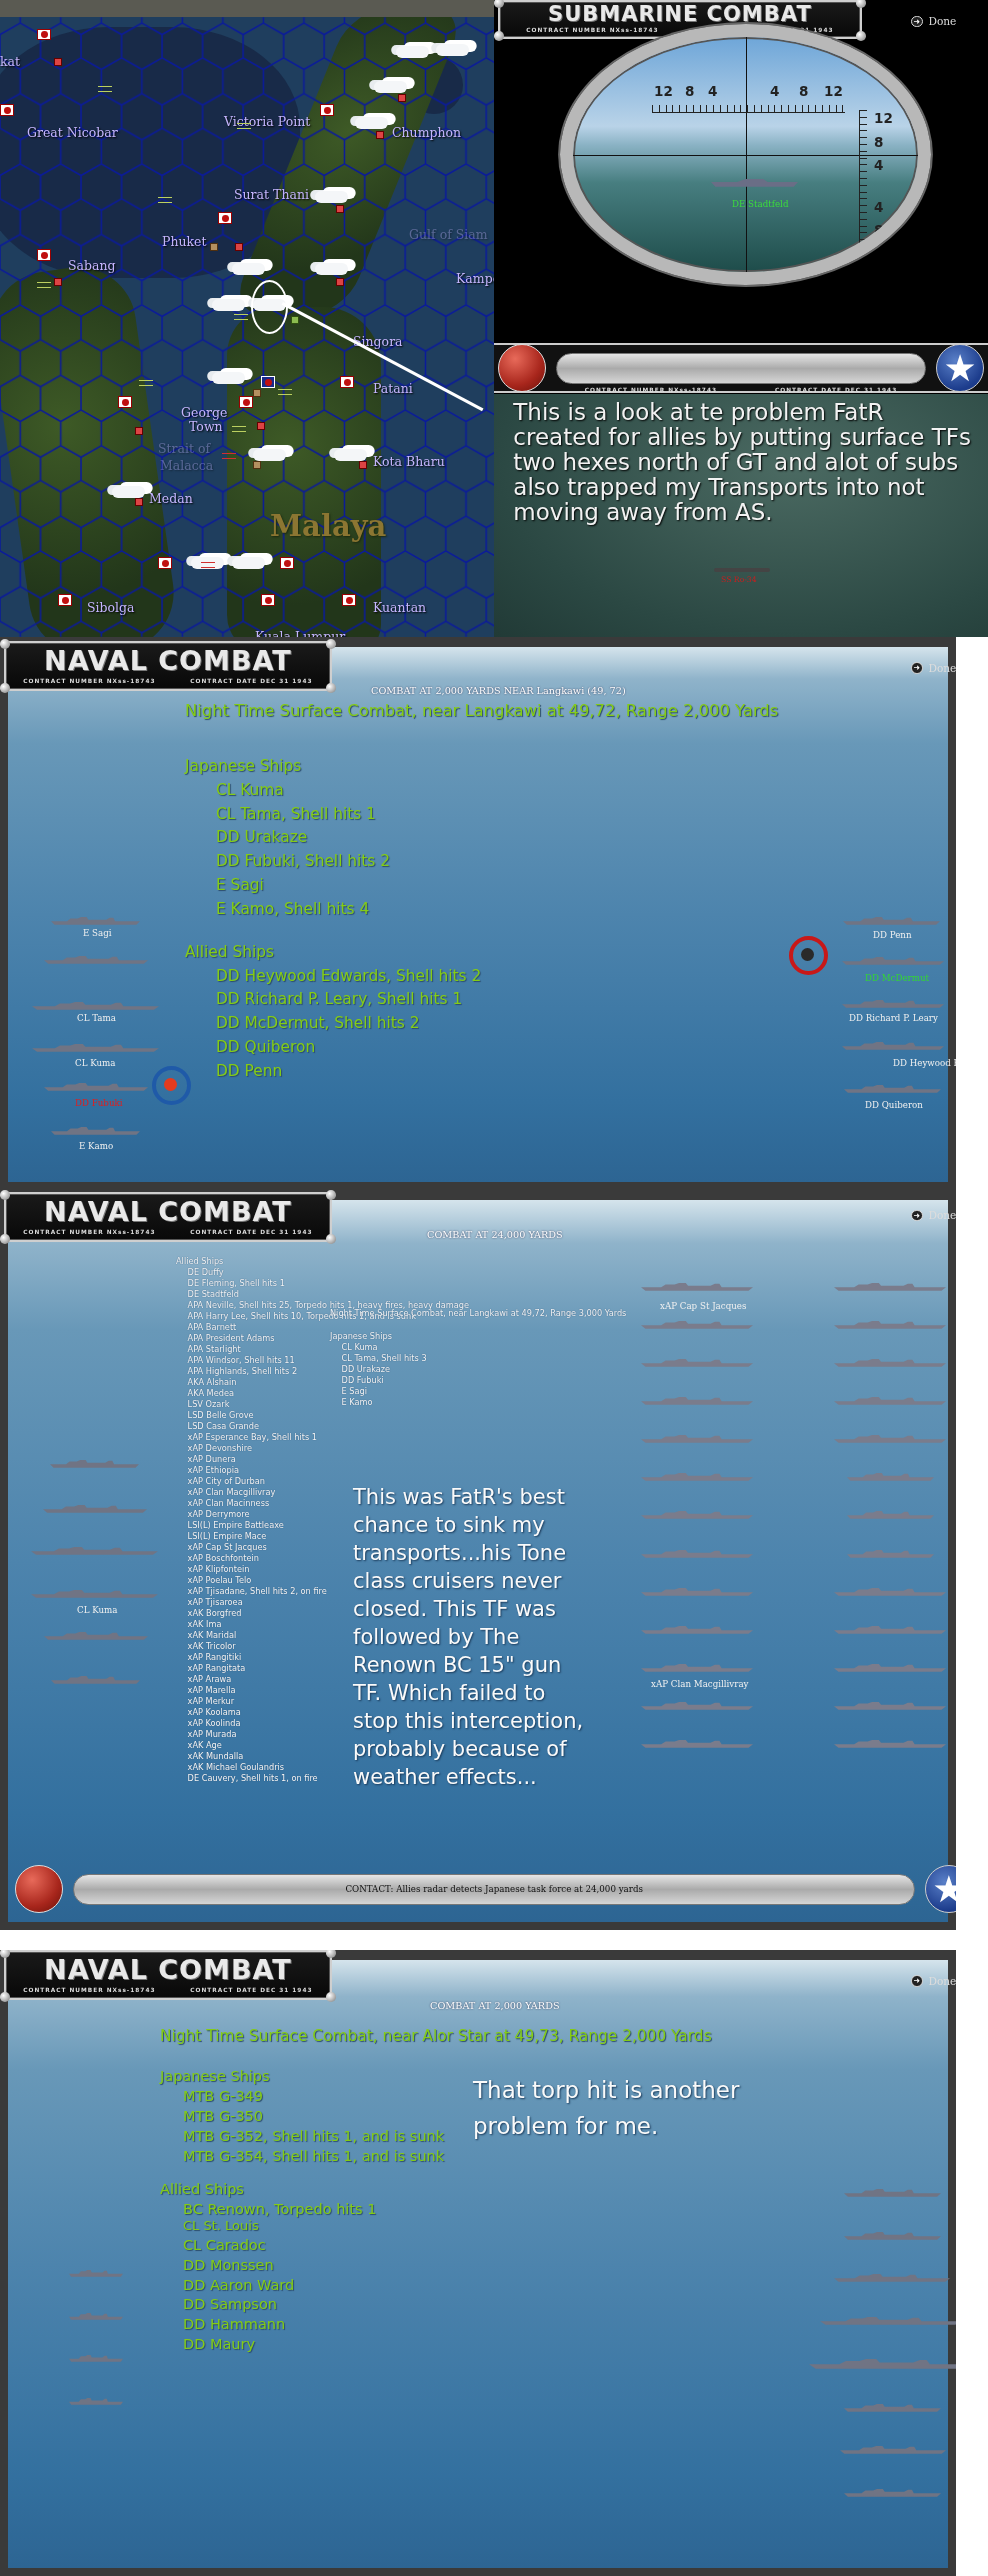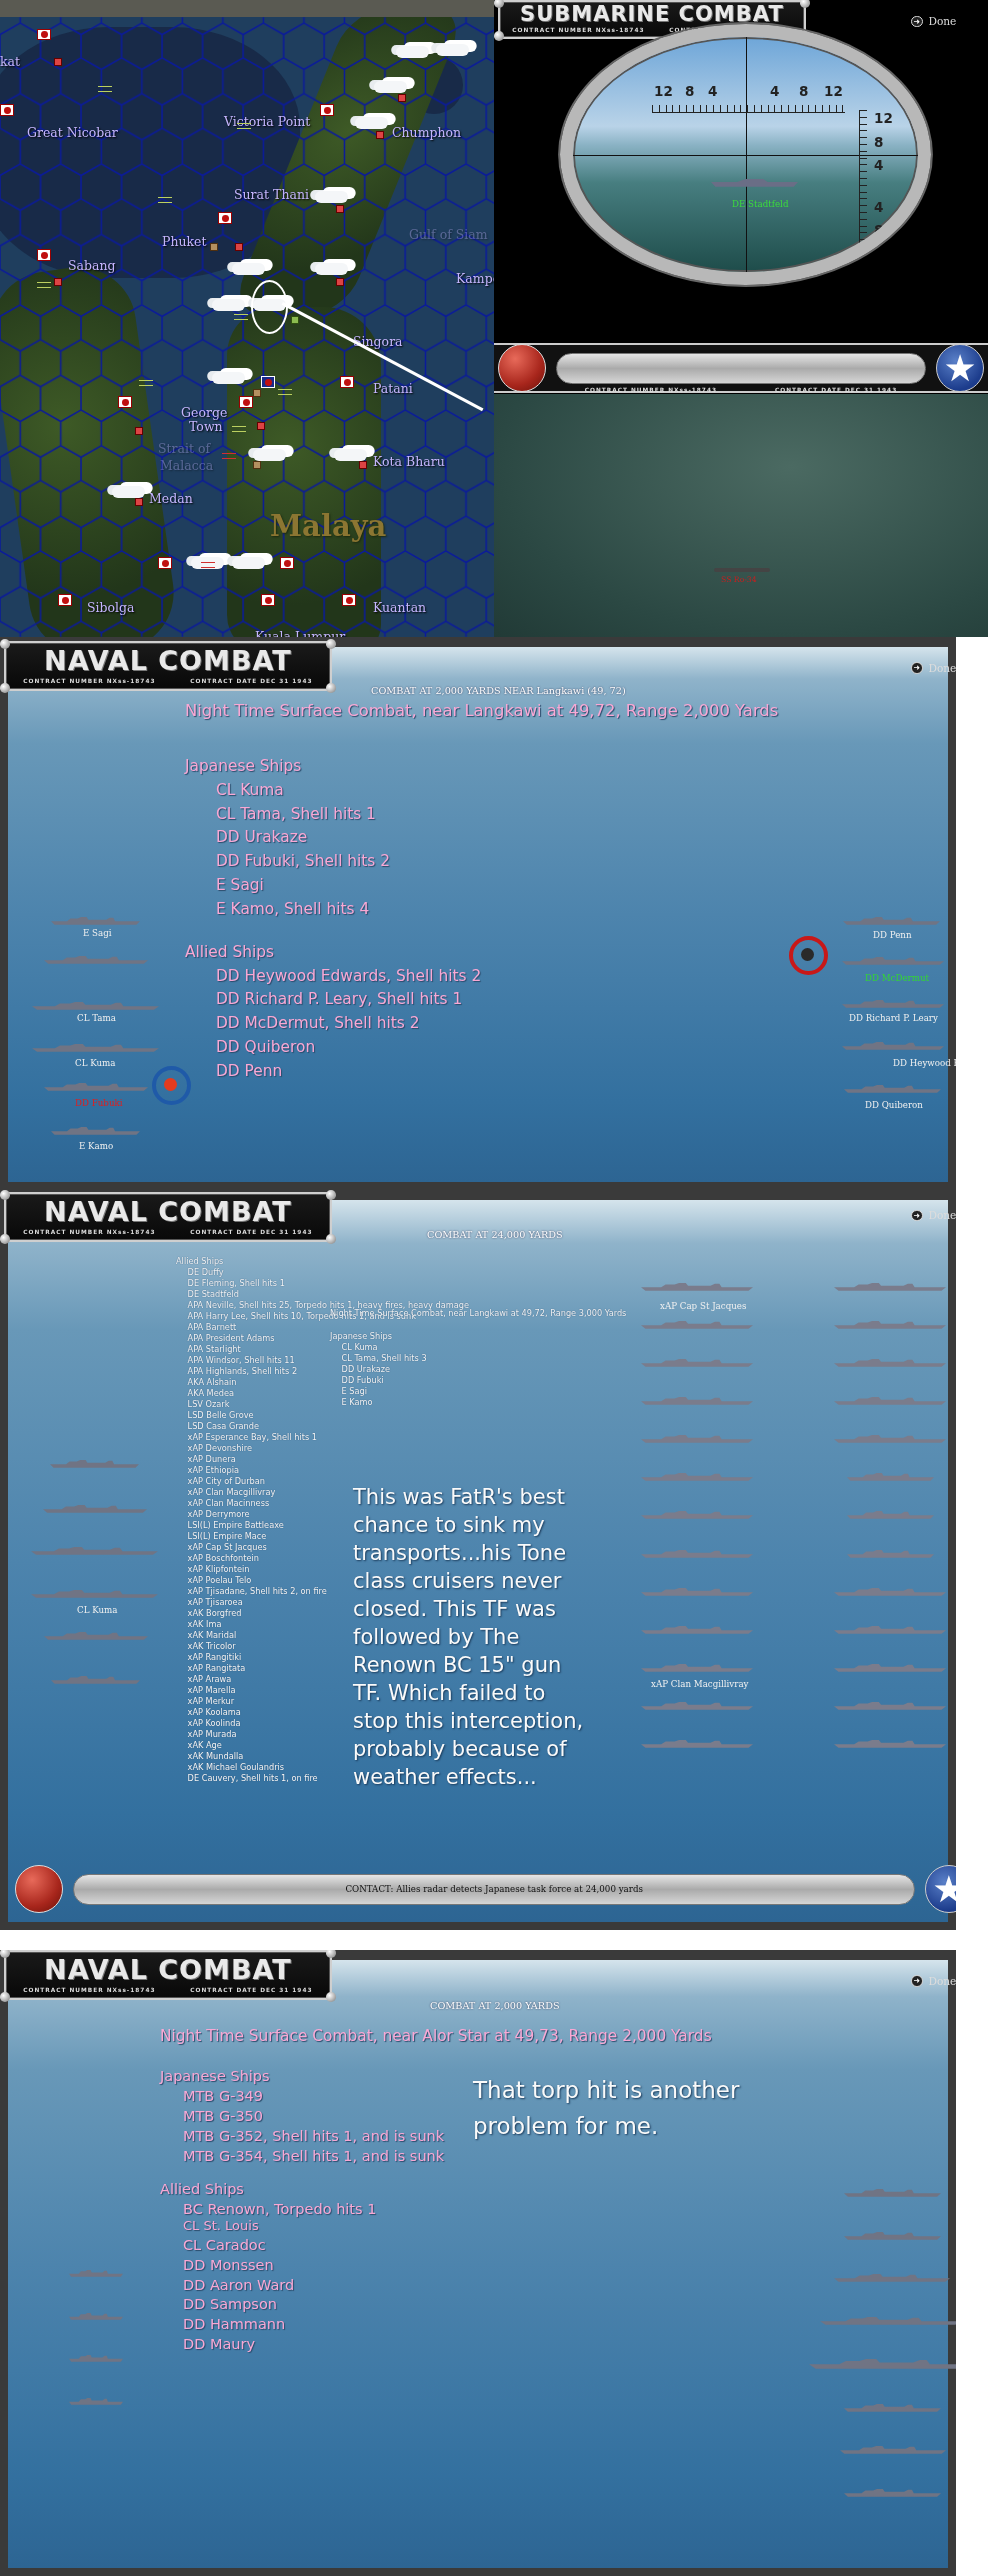--- a/index.html
+++ b/index.html
@@ -46,21 +46,21 @@
   .chalk { position:absolute; left:0; top:394px; width:494px; height:243px; background: radial-gradient(ellipse at 60% 30%, #4b6a62, #2b4843 70%, #213a36); }
   .chalk-text { position:absolute; left:19.3px; top:5.8px; width:463px; color:#f2f2f2; font-size:23px; line-height:25px; font-family:"DejaVu Sans", sans-serif; text-shadow:1px 1px 1.9px #000; }
   .sub-icon { position:absolute; left:220px; top:174px; width:56px; height:3.9px; background:#444; border-radius:1.9px; }
   .sub-lbl { position:absolute; left:227px; top:181px; color:#c81e1e; font-size:7.7px; font-family:"DejaVu Serif",serif; }
 
   
   .sea { position:absolute; left:0; width:956px; background:#3a3a3a; overflow:hidden; }
   .sea .water { position:absolute; left:7.7px; top:9.7px; right:7.7px; bottom:7.7px;
     background: linear-gradient(180deg, #d5e4ec 0%, #8fb3ca 6%, #6898b8 18%, #4d84ad 50%, #33709f 85%, #2d6593 100%); }
   .sea .title-small { position:absolute; color:#fff; font-family:"DejaVu Serif",serif; font-size:9.7px; white-space:nowrap; text-shadow:0 0 1.9px #335; }
-  .report { position:absolute; color:#f9a8d4; font-family:"DejaVu Sans", sans-serif; text-shadow:1px 1px 1px #2a4a6a; white-space:nowrap; }
+  .report { position:absolute; color:#84cc16; font-family:"DejaVu Sans", sans-serif; text-shadow:1px 1px 1px #2a4a6a; white-space:nowrap; }
   .report .head { font-size:16.4px; }
   .report .grp { font-size:15.4px; margin-top:13.5px; }
   .report .item { font-size:15.4px; padding-left:31px; }
   .ship { position:absolute; height:7.7px; background:#707484; clip-path: polygon(0 55%, 18% 55%, 22% 20%, 30% 20%, 34% 0, 40% 0, 42% 35%, 62% 35%, 66% 10%, 70% 10%, 72% 55%, 100% 55%, 96% 100%, 4% 100%); }
   .ship::after { content:""; }
   .ship-label { position:absolute; color:#f0f0f0; font-family:"DejaVu Serif",serif; font-size:8.7px; white-space:nowrap; text-align:center; }
   .ship-label.red { color:#e01e1e; }
   .ship-label.green { color:#33d633; }
   .reticle { position:absolute; width:39px; height:39px; border-radius:50%; border:4.8px solid #1f5aa8; }
   .reticle::before { content:""; position:absolute; left:7.7px; top:7.7px; width:13.5px; height:13.5px; border-radius:50%; background:#e43b1e; }
@@ -164,21 +164,21 @@
   <div class="ship-mark" style="left:139px;top:363px;"></div>
   <div class="ship-mark" style="left:232px;top:409px;"></div>
   <div class="ship-mark" style="left:278px;top:372px;"></div>
   <div class="ship-mark red" style="left:222px;top:436px;"></div>
   <div class="ship-mark red" style="left:201px;top:545px;"></div>
   <div class="ellipse"></div>
   <div class="pointer-line"></div>
 </div>
 
 <div id="sub" class="abs">
-  <div class="nameplate" style="left:3.9px;top:0;width:308px;height:39px;">
+  <div class="nameplate" style="left:3.9px;top:0;width:364px;height:39px;">
     <div class="title" style="font-size:21px;line-height:25px;">SUBMARINE COMBAT</div>
     <div class="sub">
         <span>CONTRACT NUMBER  NXss-18743</span>
         <span>CONTRACT DATE  DEC  31  1943</span>
       </div>
     <div class="screw" style="left:-5.8px;top:-3.9px;"></div>
       <div class="screw" style="right:-5.8px;top:-3.9px;"></div>
     <div class="screw" style="left:-5.8px;bottom:-3.9px;"></div>
       <div class="screw" style="right:-5.8px;bottom:-3.9px;"></div>
   </div>
@@ -212,20 +212,21 @@
     <div class="red-btn"></div>
     <div class="msg-bar"></div>
     <div class="star-btn">★</div>
     <div class="contract-strip">
         <span>CONTRACT NUMBER  NXss-18743</span>
         <span>CONTRACT DATE  DEC  31  1943</span>
       </div>
   </div>
 
   <div class="chalk">
+    <div class="chalk-text">This is a look at te problem FatR created for allies by putting surface TFs two hexes north of GT and alot of subs also trapped my Transports into not moving away from AS.</div>
     <div class="sub-icon"></div>
     <span class="sub-lbl">SS Ro-34</span>
   </div>
 </div>
 
 <div class="sea" style="top:637px;height:553px;">
   <div class="water"></div>
   <div class="nameplate" style="left:3.9px;top:3.9px;width:328px;height:50px;">
     <div class="title" style="font-size:27px;line-height:35px;">NAVAL COMBAT</div>
     <div class="sub">

